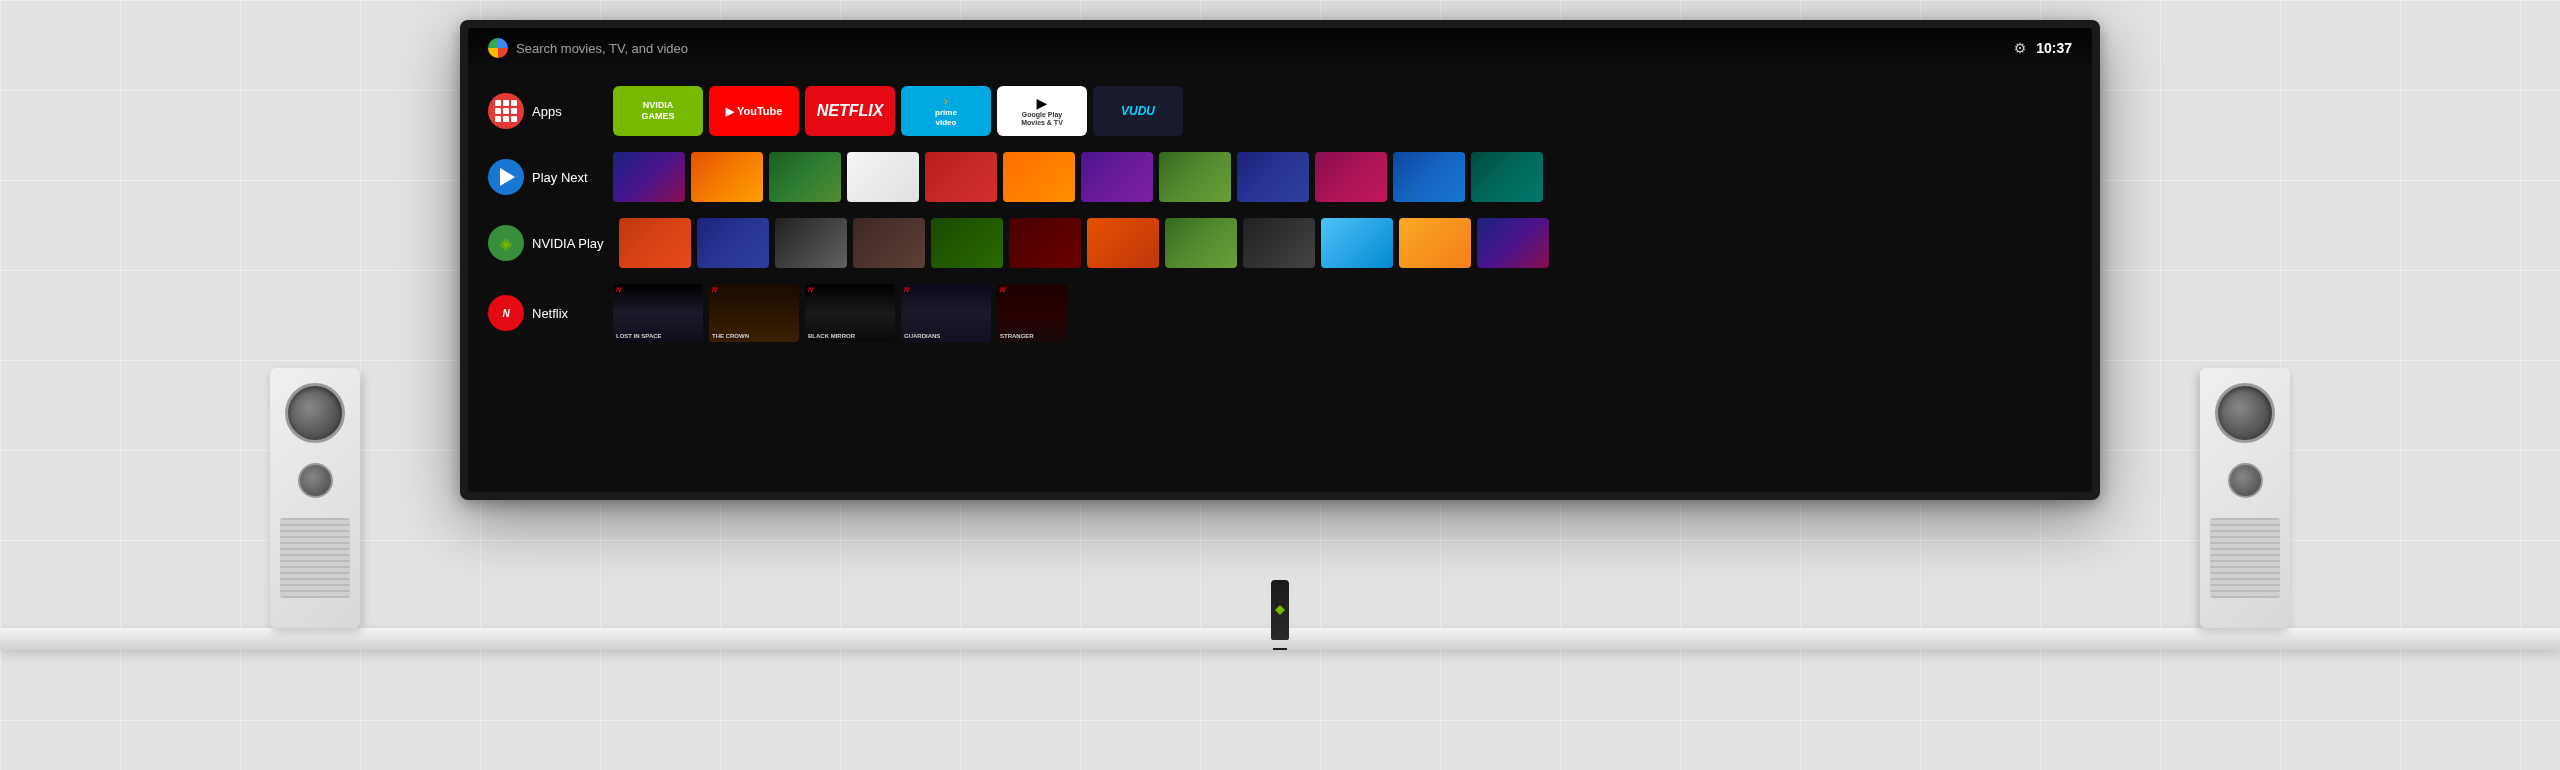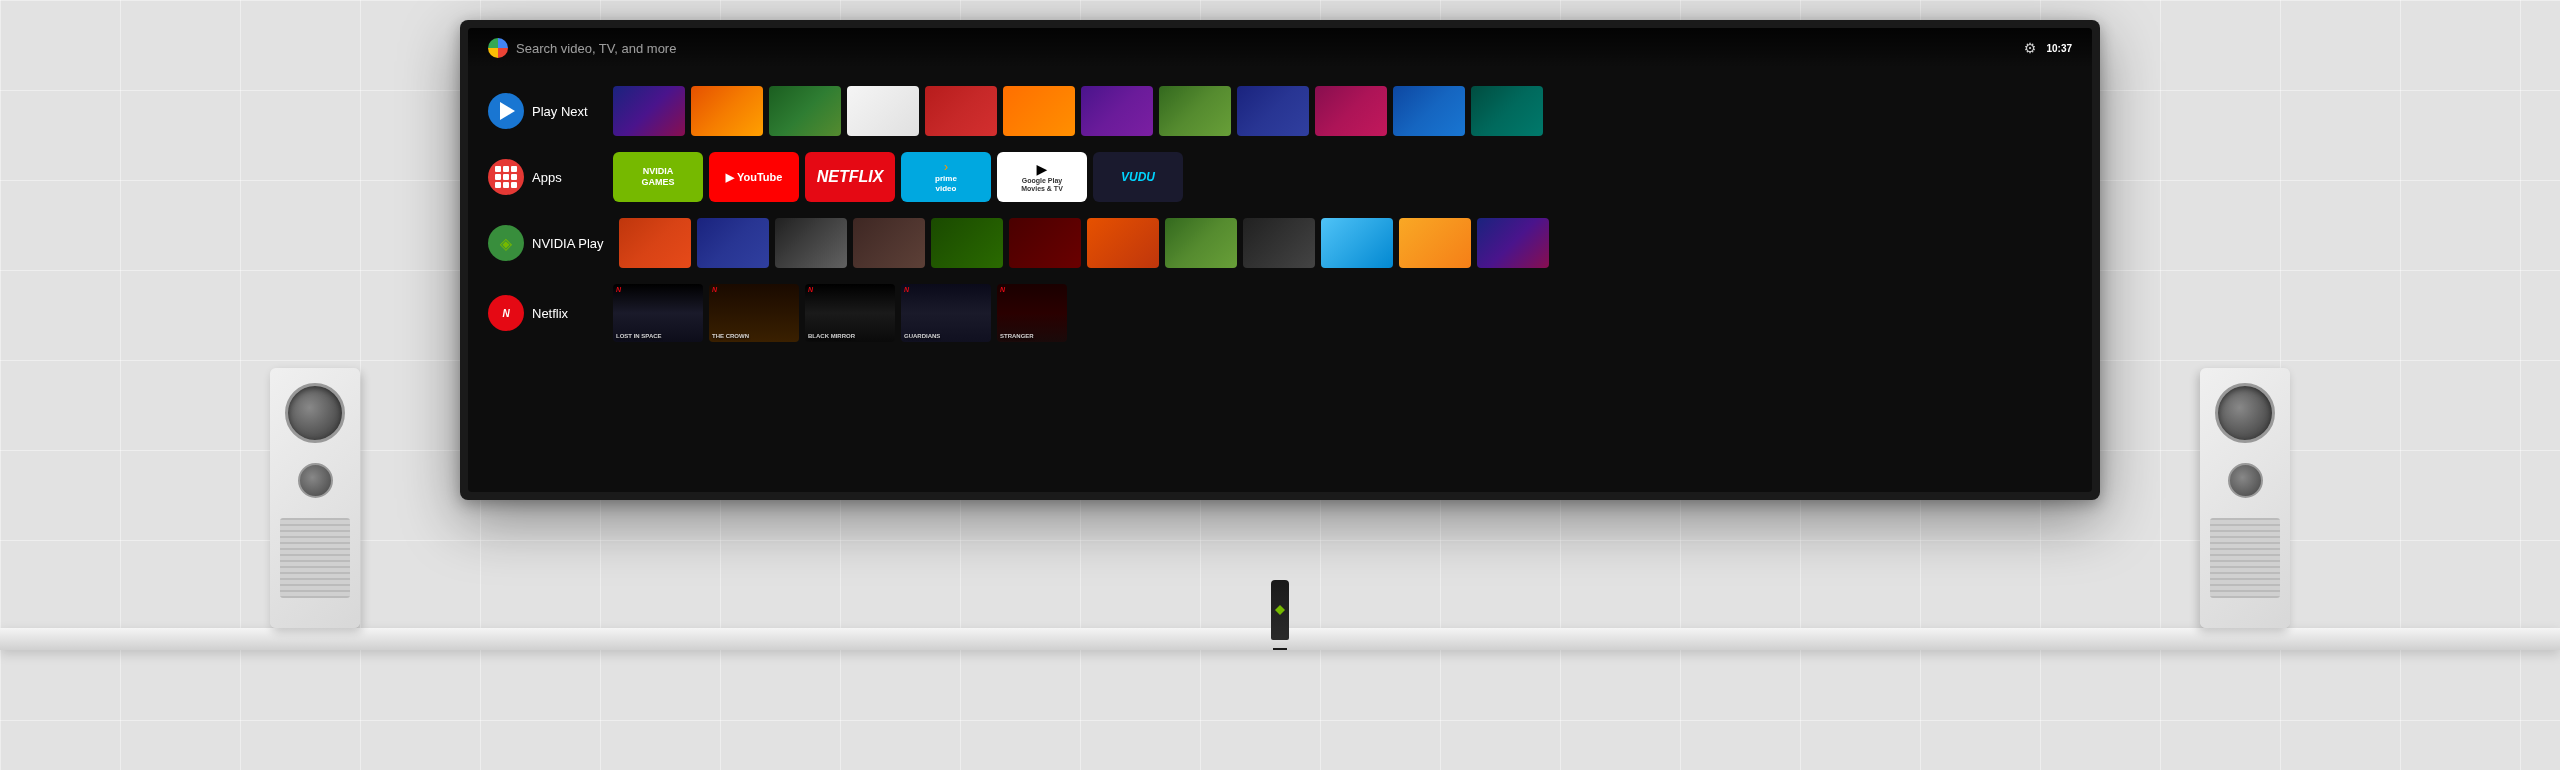--- a/index.html
+++ b/index.html
@@ -196,21 +196,21 @@
       gap: 10px;
     }
 
     .settings-icon {
       color: rgba(255,255,255,0.8);
       font-size: 14px;
     }
 
     .time-display {
       color: white;
-      font-size: 10px;
+      font-size: 14px;
       font-weight: bold;
     }
 
     
     .atv-content {
       flex: 1;
       display: flex;
       flex-direction: column;
       gap: 0;
       overflow: hidden;
@@ -484,29 +484,80 @@
   <div class="speaker-driver-small"></div>
   <div class="speaker-grille"></div>
 </div>
 
 <div class="tv-frame">
   <div class="tv-screen">
 
     <div class="atv-header">
       <div class="atv-search-bar">
         <div class="google-assistant-icon"></div>
-        <span class="search-text">Search video, TV, and more</span>
+        <span class="search-text">Search movies, TV, and video</span>
       </div>
       <div class="atv-header-right">
         <span class="settings-icon">⚙</span>
         <span class="time-display">10:37</span>
       </div>
     </div>
 
     <div class="atv-content">
+
+      <div class="atv-row">
+        <div class="row-icon-area">
+          <div class="row-icon icon-red">
+            <div class="apps-grid-icon">
+              <div class="apps-grid-dot"></div>
+              <div class="apps-grid-dot"></div>
+              <div class="apps-grid-dot"></div>
+              <div class="apps-grid-dot"></div>
+              <div class="apps-grid-dot"></div>
+              <div class="apps-grid-dot"></div>
+              <div class="apps-grid-dot"></div>
+              <div class="apps-grid-dot"></div>
+              <div class="apps-grid-dot"></div>
+            </div>
+          </div>
+          <span class="row-label">Apps</span>
+        </div>
+        <div class="row-content">
+
+          <div class="nvidia-app app-icon-item">
+            <span class="app-label-white" style="font-size:9px; line-height:1.2; text-align:center; padding:2px;">NVIDIA<br>GAMES</span>
+          </div>
+
+          <div class="youtube-app app-icon-item">
+            <span style="color:white;font-size:11px;font-weight:bold;">▶ YouTube</span>
+          </div>
+
+          <div class="netflix-app app-icon-item">
+            <span style="color:white;font-size:16px;font-weight:900;font-style:italic;">NETFLIX</span>
+          </div>
+
+          <div class="prime-app app-icon-item">
+            <div style="display:flex;flex-direction:column;align-items:center;">
+              <span class="prime-arrow">›</span>
+              <span class="prime-text">prime<br>video</span>
+            </div>
+          </div>
+
+          <div class="gplay-app app-icon-item">
+            <div style="display:flex;flex-direction:column;align-items:center;">
+              <span style="font-size:14px;">▶</span>
+              <span class="gplay-text">Google Play<br>Movies &amp; TV</span>
+            </div>
+          </div>
+
+          <div class="vudu-app app-icon-item">
+            <span class="vudu-text">VUDU</span>
+          </div>
+        </div>
+      </div>
 
       <div class="atv-row">
         <div class="row-icon-area">
           <div class="row-icon icon-blue">
             <div class="play-icon-triangle"></div>
           </div>
           <span class="row-label">Play Next</span>
         </div>
         <div class="row-content">
           <div class="thumb-item thumb-a"></div>
@@ -519,71 +570,20 @@
           <div class="thumb-item thumb-g"></div>
           <div class="thumb-item thumb-n"></div>
           <div class="thumb-item thumb-k"></div>
           <div class="thumb-item thumb-f"></div>
           <div class="thumb-item thumb-l"></div>
         </div>
       </div>
 
       <div class="atv-row">
         <div class="row-icon-area">
-          <div class="row-icon icon-red">
-            <div class="apps-grid-icon">
-              <div class="apps-grid-dot"></div>
-              <div class="apps-grid-dot"></div>
-              <div class="apps-grid-dot"></div>
-              <div class="apps-grid-dot"></div>
-              <div class="apps-grid-dot"></div>
-              <div class="apps-grid-dot"></div>
-              <div class="apps-grid-dot"></div>
-              <div class="apps-grid-dot"></div>
-              <div class="apps-grid-dot"></div>
-            </div>
-          </div>
-          <span class="row-label">Apps</span>
-        </div>
-        <div class="row-content">
-
-          <div class="nvidia-app app-icon-item">
-            <span class="app-label-white" style="font-size:9px; line-height:1.2; text-align:center; padding:2px;">NVIDIA<br>GAMES</span>
-          </div>
-
-          <div class="youtube-app app-icon-item">
-            <span style="color:white;font-size:11px;font-weight:bold;">▶ YouTube</span>
-          </div>
-
-          <div class="netflix-app app-icon-item">
-            <span style="color:white;font-size:16px;font-weight:900;font-style:italic;">NETFLIX</span>
-          </div>
-
-          <div class="prime-app app-icon-item">
-            <div style="display:flex;flex-direction:column;align-items:center;">
-              <span class="prime-arrow">›</span>
-              <span class="prime-text">prime<br>video</span>
-            </div>
-          </div>
-
-          <div class="gplay-app app-icon-item">
-            <div style="display:flex;flex-direction:column;align-items:center;">
-              <span style="font-size:14px;">▶</span>
-              <span class="gplay-text">Google Play<br>Movies &amp; TV</span>
-            </div>
-          </div>
-
-          <div class="vudu-app app-icon-item">
-            <span class="vudu-text">VUDU</span>
-          </div>
-        </div>
-      </div>
-
-      <div class="atv-row">
-        <div class="row-icon-area">
           <div class="row-icon" style="background:#388e3c;">
             <span style="color:#76b900;font-size:16px;">◈</span>
           </div>
           <span class="row-label">NVIDIA Play</span>
         </div>
         <div class="row-content">
           <div class="thumb-item thumb-m"></div>
           <div class="thumb-item thumb-n"></div>
           <div class="thumb-item thumb-o"></div>
           <div class="thumb-item thumb-p"></div>

